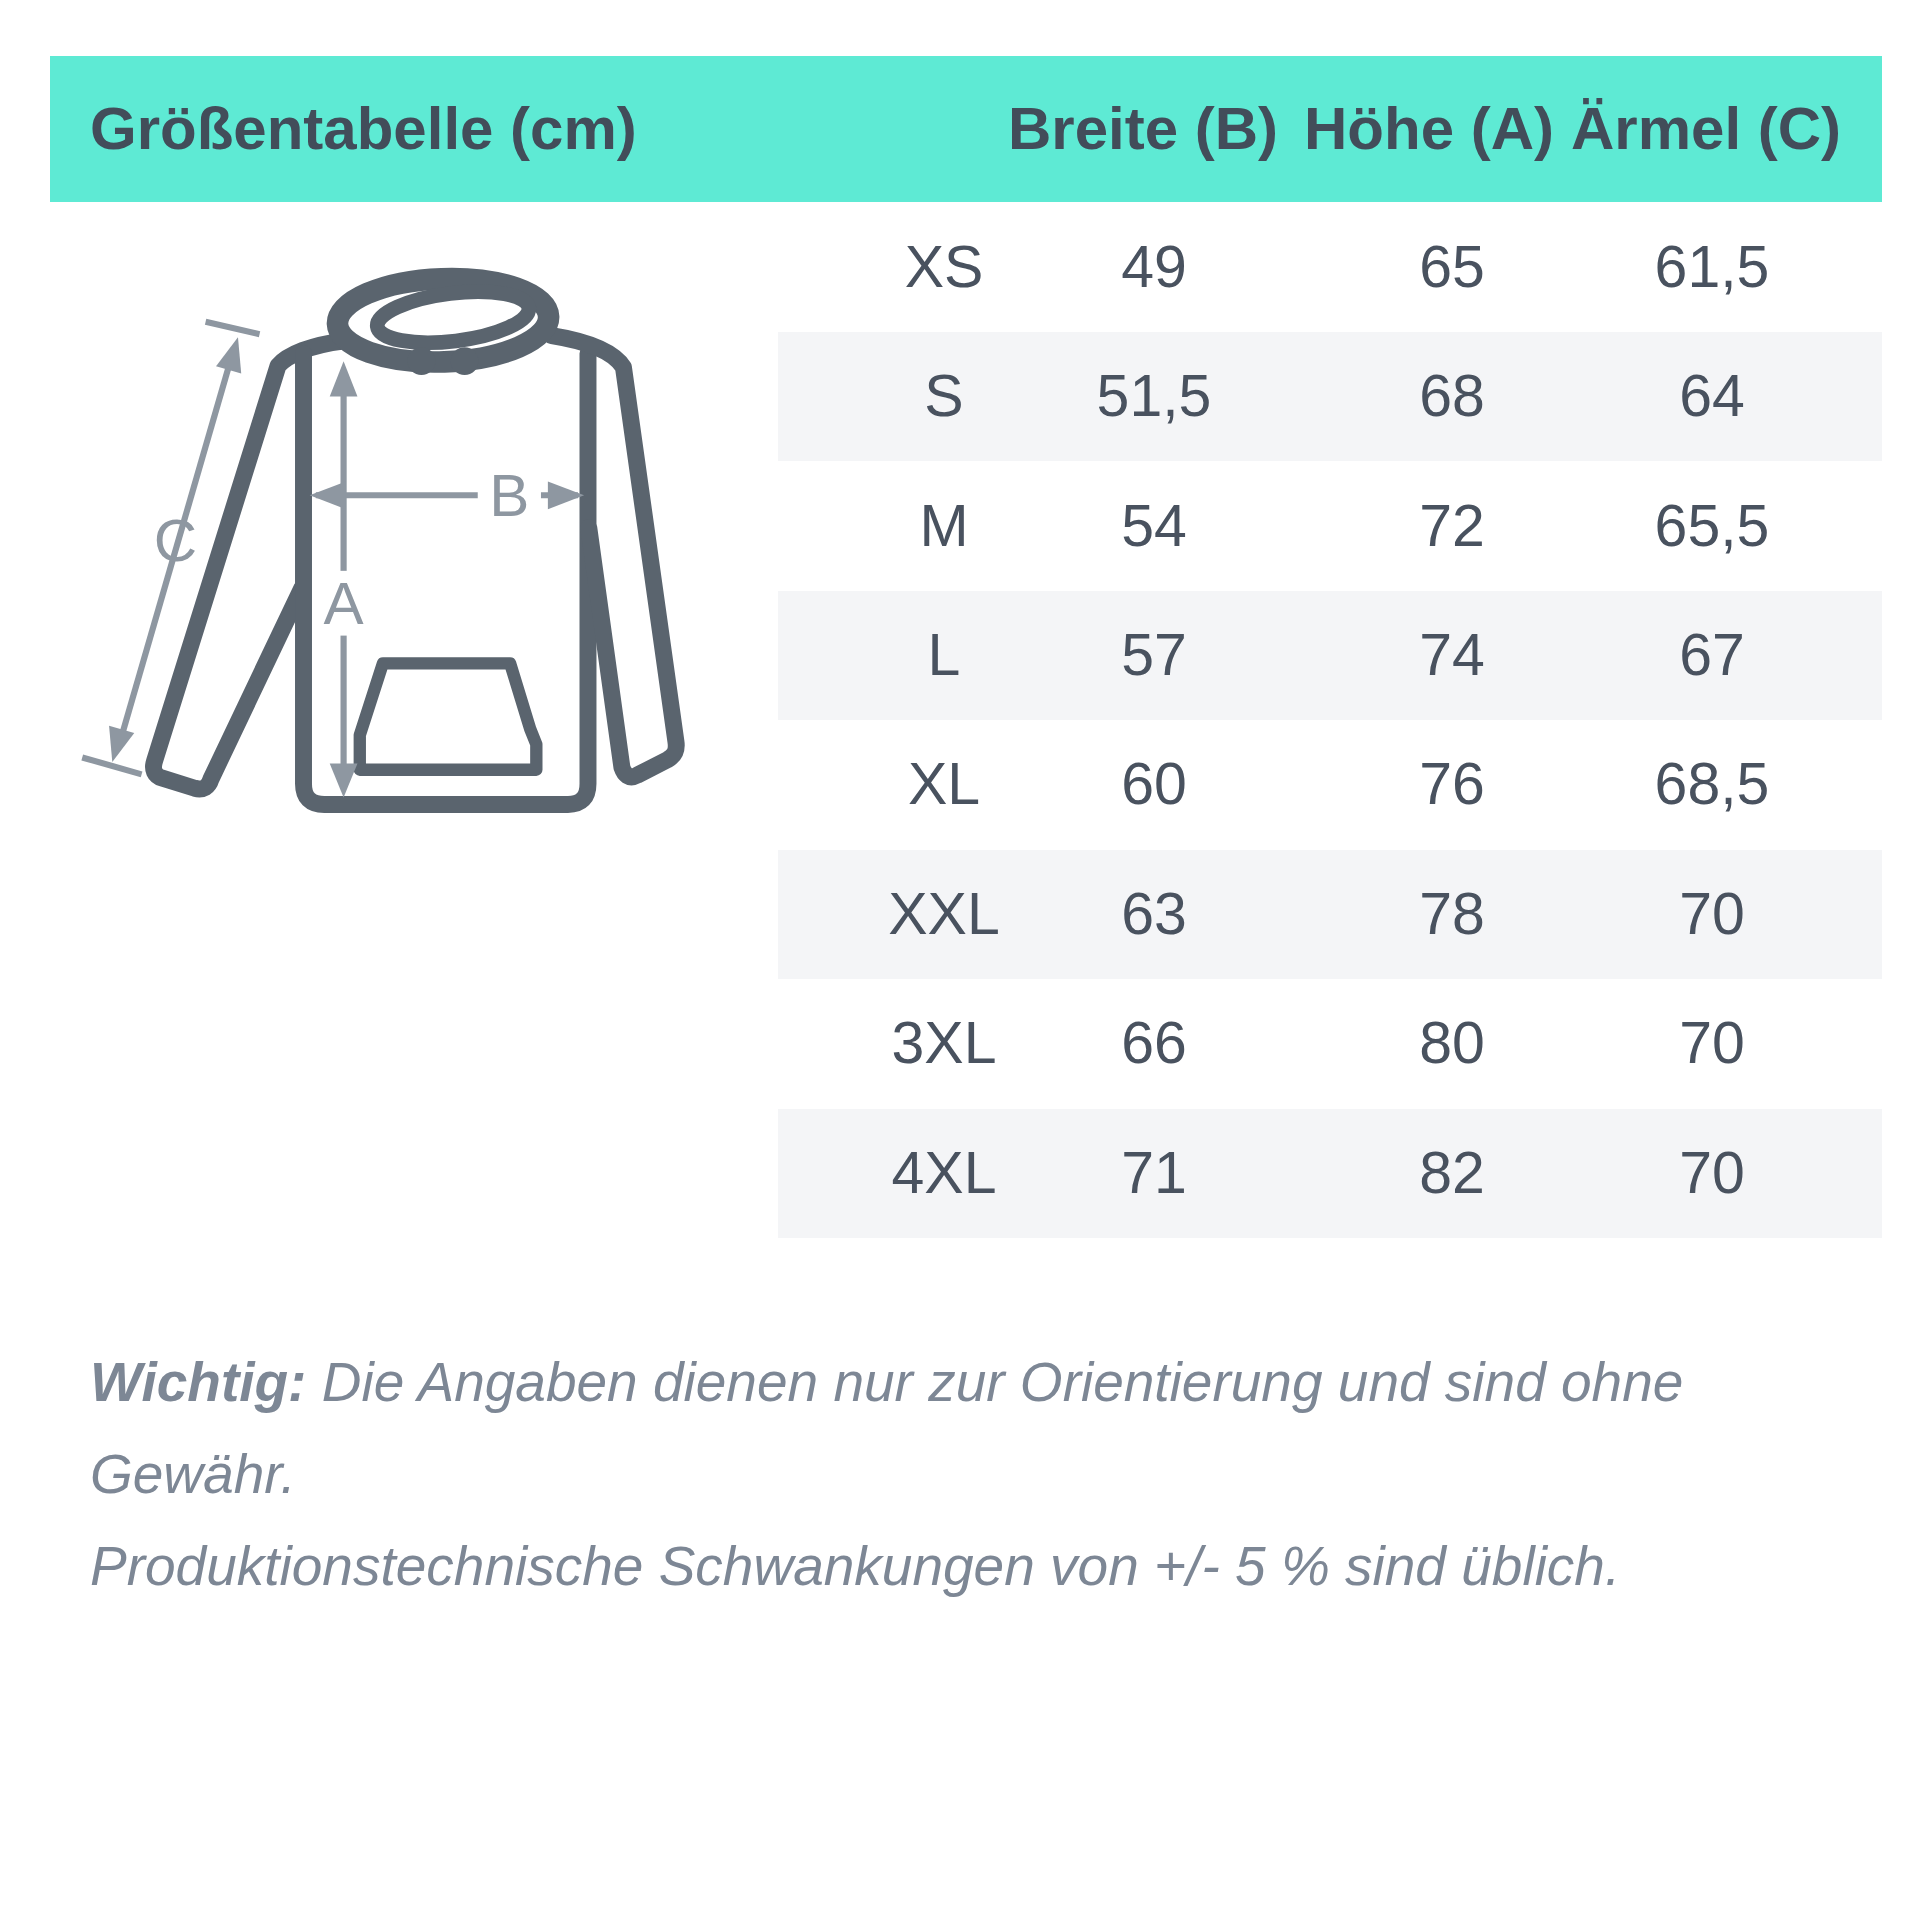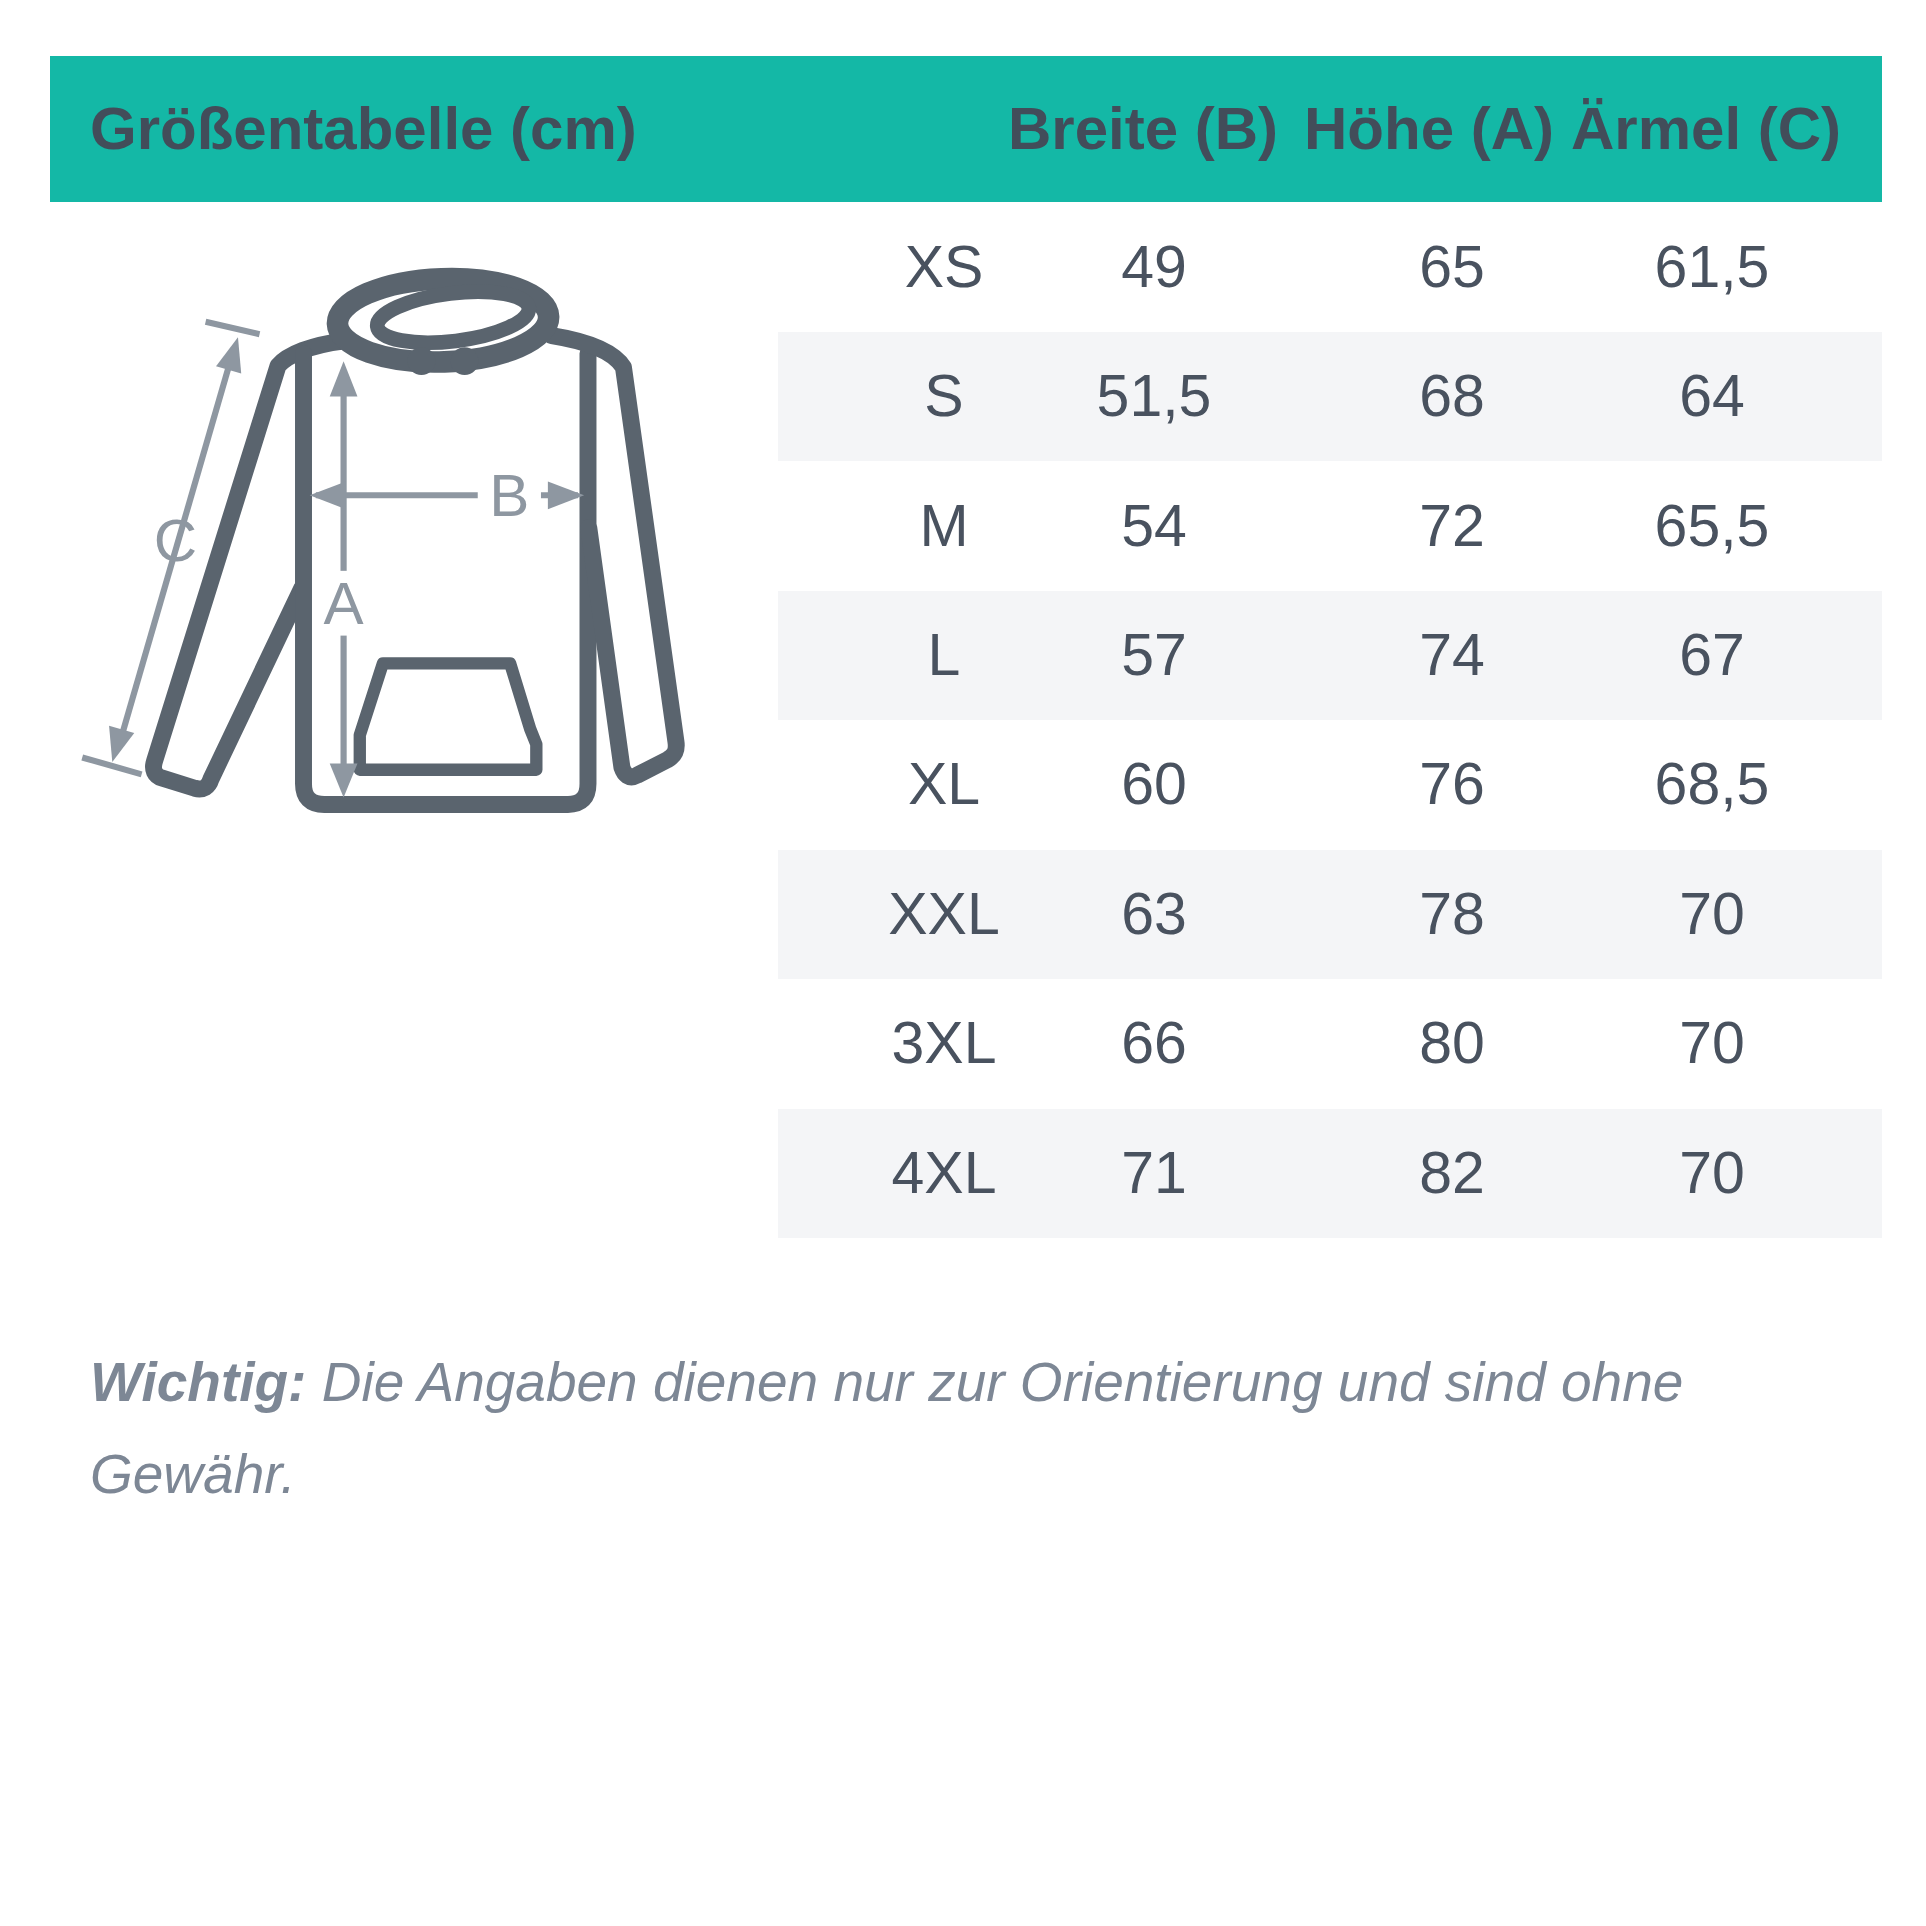--- a/index.html
+++ b/index.html
@@ -1,21 +1,21 @@
 <!DOCTYPE html>
 <html style="font-size:12.3px"><head>
 <meta charset="utf-8">
 <style>
   html,body{margin:0;padding:0;background:#ffffff;}
   .page{position:relative;width:1926px;height:1926px;background:#ffffff;
         font-family:"Liberation Sans",sans-serif;overflow:hidden;}
 
   
   .header{position:absolute;left:50px;top:56px;width:1832px;height:146px;
-          background:#14b8a6;color:#424d5a;}
+          background:#5eead4;color:#424d5a;}
   .title{position:absolute;left:40px;top:0;height:146px;line-height:146px;
          font-size:60px;font-weight:700;white-space:nowrap;}
   .colhead{position:absolute;top:0;height:120px;line-height:146px;font-size:60px;
            font-weight:700;transform:translateX(-50%);white-space:nowrap;}
   .colhead.c1{left:1093px;}
   .colhead.c2{left:1379px;}
   .colhead.c3{left:1656px;text-align:center;}
 
   
   .row{position:absolute;left:778px;width:1104px;height:129px;text-align:right;}
@@ -136,16 +136,17 @@
 
       <text x="446" y="809" text-anchor="middle" font-size="78" stroke="none" font-family="Liberation Sans, sans-serif">A</text>
       <text x="661" y="669" text-anchor="middle" font-size="78" stroke="none" font-family="Liberation Sans, sans-serif">B</text>
       <text x="228" y="727" text-anchor="middle" font-size="78" stroke="none" font-family="Liberation Sans, sans-serif">C</text>
     </g>
   </svg>
 
   <p class="footer">
     <b>Wichtig:</b>
     <span>Die Angaben dienen nur zur Orientierung und sind ohne Gewähr.</span><br>
+    <span>Produktionstechnische Schwankungen von +/- 5 % sind üblich.</span>
   </p>
 
 </div>
 
 
 </body></html>

